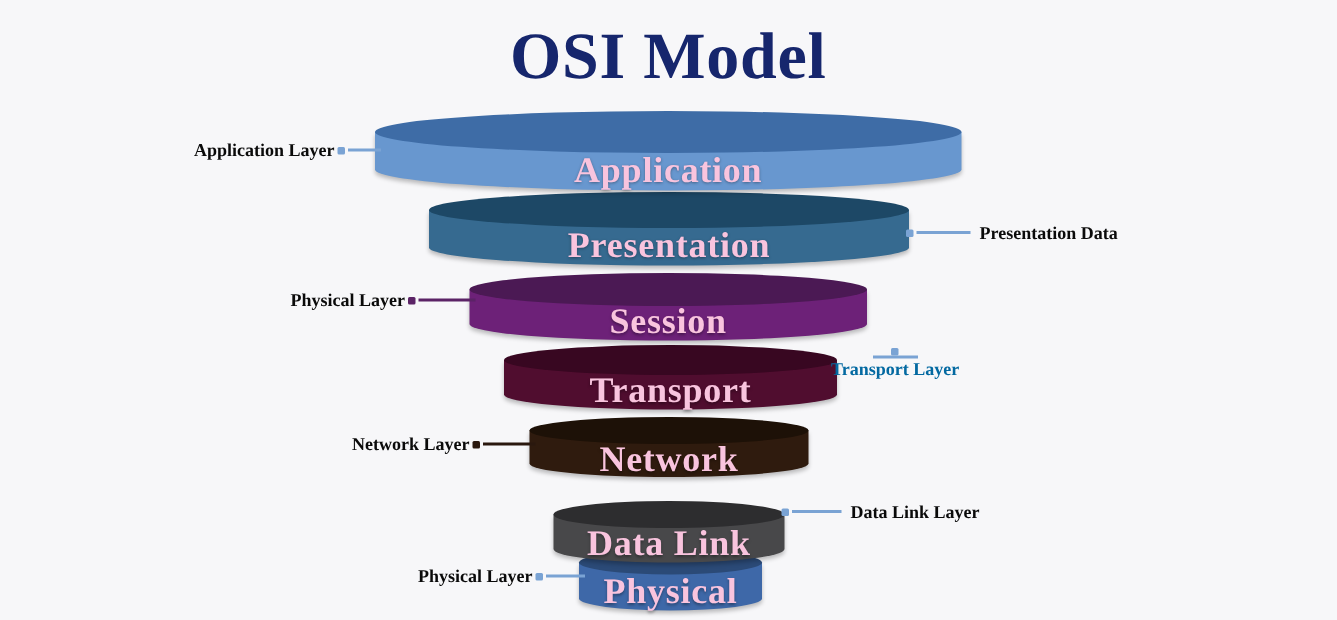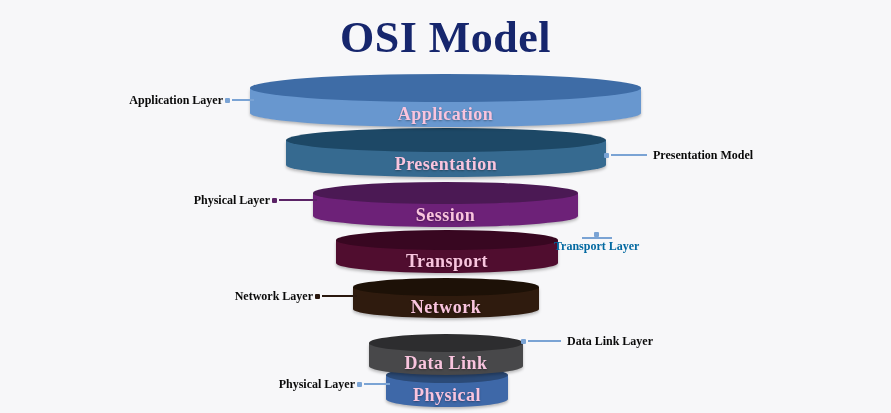--- a/index.html
+++ b/index.html
@@ -43,21 +43,21 @@
   }
 
   .disc-name {
     position: absolute;
     left: 0;
     width: 100%;
     display: flex;
     align-items: center;
     justify-content: center;
     font-weight: bold;
-    font-size: 18px;
+    font-size: 24px;
     color: #f9c4de;
     text-shadow: 0 1px 2px rgba(0,0,0,0.35);
     letter-spacing: 0.5px;
     white-space: nowrap;
   }
 
   .side-label {
     position: absolute;
     height: 22px;
     display: flex;
@@ -99,21 +99,21 @@
       </div>
       <div class="disc" style="left: 286px; top: 128px; width: 320px; height: 49px; z-index: 19;">
         <div class="disc-side" style="top: 12px; height: 37px; background: rgb(54, 106, 144); border-radius: 0px 0px 50% 50% / 0px 0px 12px 12px; box-shadow: rgba(0, 0, 0, 0.25) 0px 2px 3px;"></div>
         <div class="disc-top" style="height: 24px; background: rgb(29, 72, 102);"></div>
         <div class="disc-name" style="top: 24px; height: 25px; color: rgb(249, 196, 222);">Presentation</div>
       </div>
       <div class="side-label" style="top: 144px; color: rgb(10, 10, 10); z-index: 30; left: 602px;">
         <span class="conn-dot" style="background: rgb(122, 163, 212);"></span>
         <span class="conn-line" style="width: 36px; background: rgb(122, 163, 212);"></span>
         <span style="width: 6px;"></span>
-        <span>Presentation Model</span>
+        <span>Presentation Data</span>
       </div>
       <div class="disc" style="left: 313px; top: 182px; width: 265px; height: 45px; z-index: 18;">
         <div class="disc-side" style="top: 11px; height: 34px; background: rgb(109, 33, 120); border-radius: 0px 0px 50% 50% / 0px 0px 11px 11px; box-shadow: rgba(0, 0, 0, 0.25) 0px 2px 3px;"></div>
         <div class="disc-top" style="height: 22px; background: rgb(75, 25, 84);"></div>
         <div class="disc-name" style="top: 22px; height: 23px; color: rgb(249, 196, 222);">Session</div>
       </div>
       <div class="side-label" style="top: 189px; color: rgb(10, 10, 10); z-index: 30; right: 574px;">
         <span>Physical Layer</span>
         <span class="conn-dot" style="background: rgb(91, 35, 102);"></span>
         <span class="conn-line" style="width: 38px; background: rgb(91, 35, 102);"></span>

